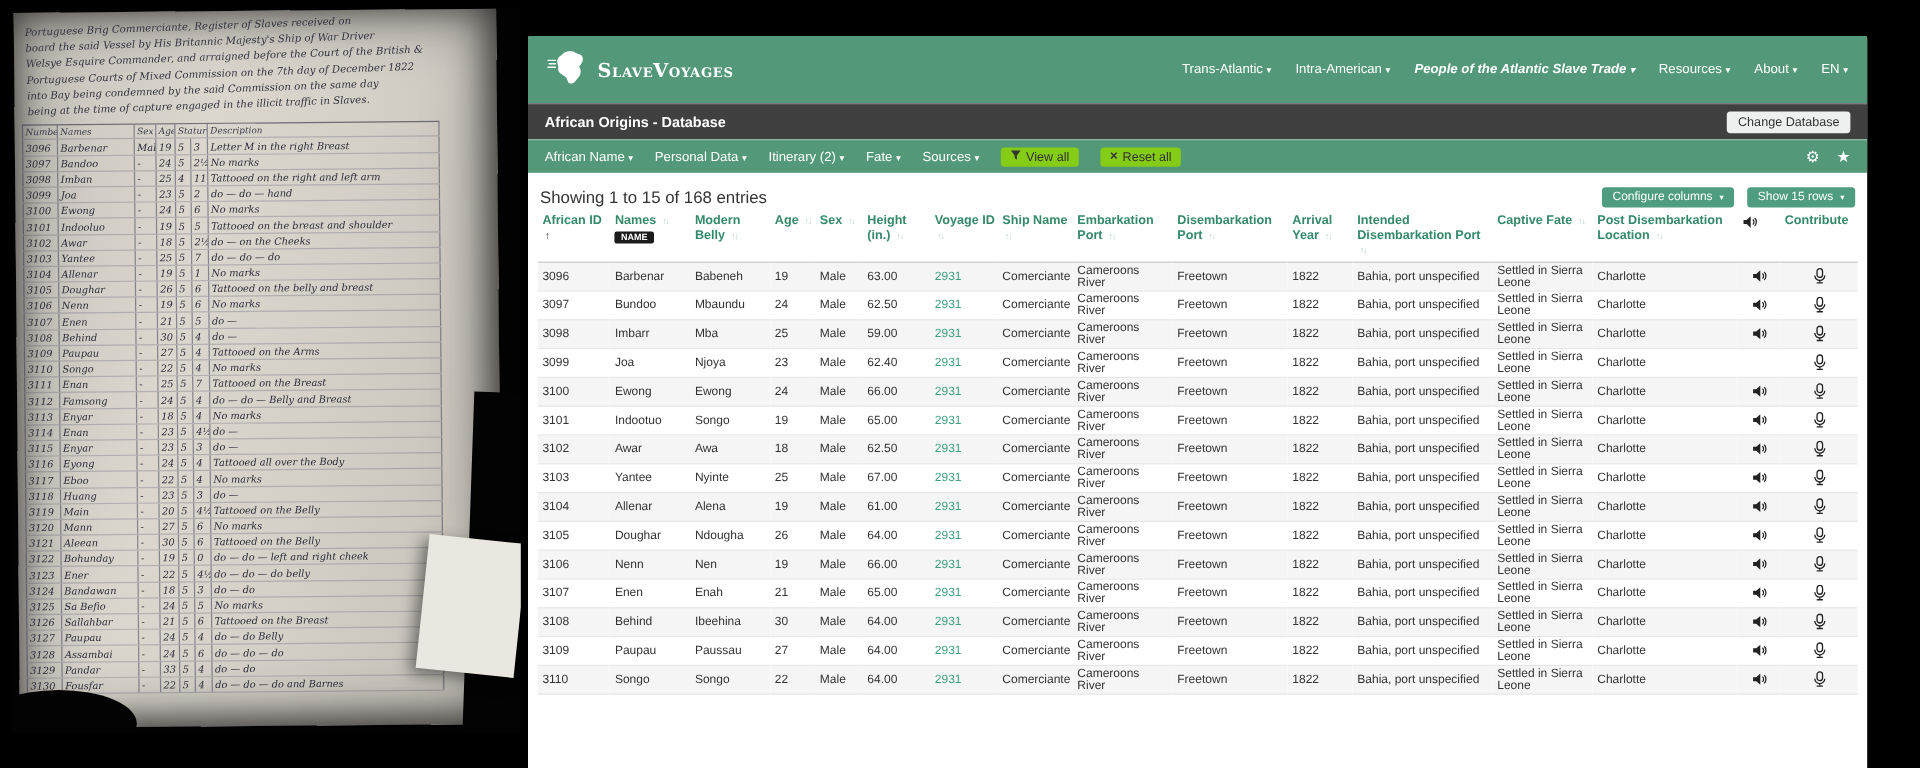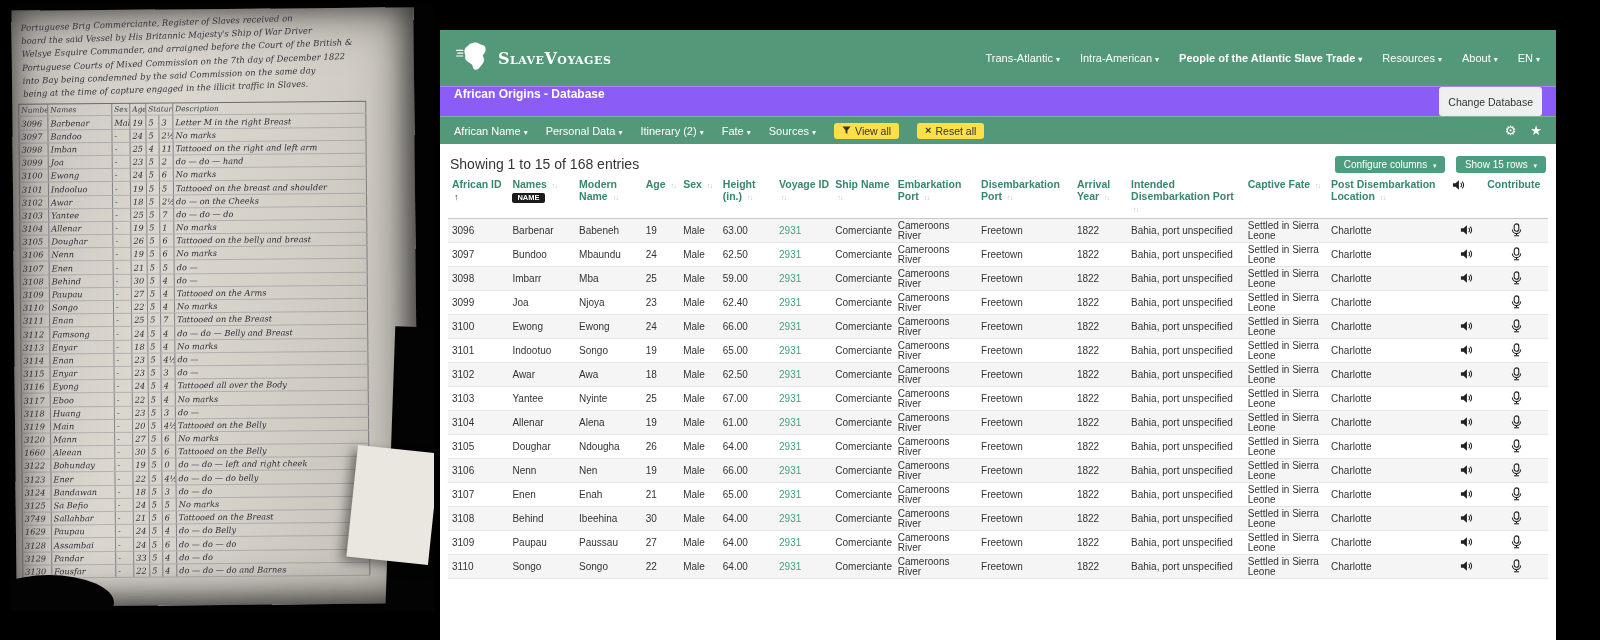--- a/index.html
+++ b/index.html
@@ -29,30 +29,30 @@
 
   
   .site{position:absolute;left:440px;top:30px;width:1116px;height:640px;background:#fff;border-radius:2px;
         display:flex;flex-direction:column;overflow:hidden;}
   .nav{height:56px;background:#539879;display:flex;align-items:center;justify-content:space-between;padding:0 16px;flex:none;}
   .brand{display:flex;align-items:center;gap:8px;cursor:pointer;}
   .brand-text{font-family:"DejaVu Serif",serif;font-variant:small-caps;font-weight:600;font-size:16px;
               letter-spacing:.5px;color:#fff;}
   .nav-items{display:flex;gap:20px;align-items:center;}
   .nav-item{color:#fff;font-size:11px;cursor:pointer;white-space:nowrap;}
-  .nav-item.active{font-weight:bold;}
+  .nav-item.active{font-weight:bold;font-style:italic;}
   .caret{font-size:8px;margin-left:3px;opacity:.95;}
-  .subbar{height:29px;background:#8b5cf6;border-top:1px solid rgba(255,255,255,.25);
-          display:flex;justify-content:space-between;padding:0 14px;flex:none;}
+  .subbar{height:29px;background:#404040;border-top:1px solid rgba(255,255,255,.25);
+          display:flex;align-items:center;justify-content:space-between;padding:0 14px;flex:none;}
   .db-title{color:#fff;font-size:12px;font-weight:bold;}
   .change-db{background:#eef0ef;color:#333;font-size:10.5px;border:none;border-radius:3px;padding:3px 9px;cursor:pointer;}
   .filterbar{height:27px;background:#539879;border-top:1px solid rgba(255,255,255,.25);
              display:flex;align-items:center;gap:18px;padding:0 14px;flex:none;}
   .filter-item{color:#fff;font-size:11px;cursor:pointer;white-space:nowrap;}
-  .pill{background:#fde047;color:#333;font-size:10.5px;border:none;border-radius:3px;padding:2px 8px;
+  .pill{background:#84cc16;color:#333;font-size:10.5px;border:none;border-radius:3px;padding:2px 8px;
         display:flex;align-items:center;gap:4px;cursor:pointer;}
   .pill .x{font-weight:bold;font-size:11px;line-height:1;}
   .fb-right{margin-left:auto;display:flex;gap:14px;color:#fff;font-size:13px;align-items:center;}
   .fb-icon{cursor:pointer;line-height:1;}
 
   .content{flex:1;padding:6px 8px 0;display:flex;flex-direction:column;overflow:hidden;}
   .tab{display:inline-block;font-size:10.5px;color:#333;border:1px solid #ddd;border-radius:3px 3px 0 0;
        padding:2px 10px;background:#fff;cursor:pointer;}
   .table-toolbar{display:flex;justify-content:space-between;align-items:center;margin:4px 2px 4px;}
   .showing{font-size:14px;color:#333;}
@@ -351,21 +351,21 @@
             <span>3120</span>
             <span>Mann</span>
             <span>-</span>
             <span>27</span>
             <span>5</span>
             <span>6</span>
             <span>No marks</span>
           </div>
 
           <div class="ms-row">
-            <span>1660</span>
+            <span>3121</span>
             <span>Aleean</span>
             <span>-</span>
             <span>30</span>
             <span>5</span>
             <span>6</span>
             <span>Tattooed on the Belly</span>
           </div>
 
           <div class="ms-row">
             <span>3122</span>
@@ -401,31 +401,31 @@
             <span>3125</span>
             <span>Sa Befio</span>
             <span>-</span>
             <span>24</span>
             <span>5</span>
             <span>5</span>
             <span>No marks</span>
           </div>
 
           <div class="ms-row">
-            <span>3749</span>
+            <span>3126</span>
             <span>Sallahbar</span>
             <span>-</span>
             <span>21</span>
             <span>5</span>
             <span>6</span>
             <span>Tattooed on the Breast</span>
           </div>
 
           <div class="ms-row">
-            <span>1629</span>
+            <span>3127</span>
             <span>Paupau</span>
             <span>-</span>
             <span>24</span>
             <span>5</span>
             <span>4</span>
             <span>do — do Belly</span>
           </div>
 
           <div class="ms-row">
             <span>3128</span>
@@ -573,21 +573,21 @@
                 <span class="th-line">
                   <span>Names</span>
                   
                   <span class="sort sort-idle">↑↓</span>
                 </span>
                 <span class="badge">NAME</span>
               </th>
 
               <th>
                 <span class="th-line">
-                  <span>Modern Name</span>
+                  <span>Modern Belly</span>
                   
                   <span class="sort sort-idle">↑↓</span>
                 </span>
                 
               </th>
 
               <th>
                 <span class="th-line">
                   <span>Age</span>
                   

